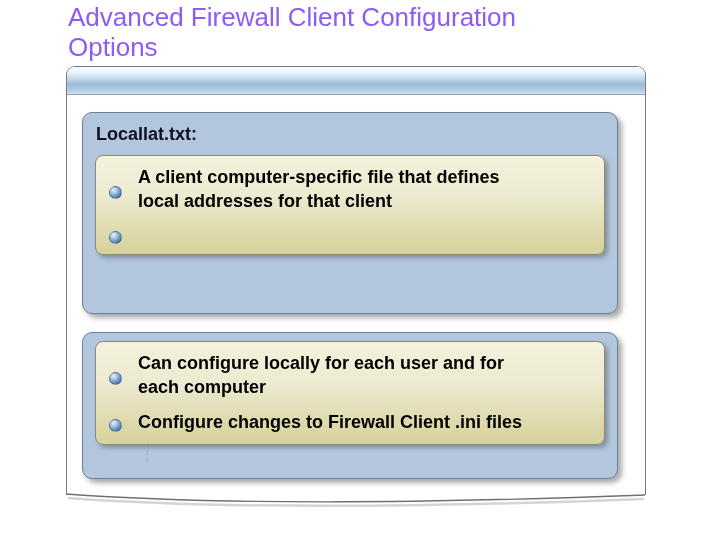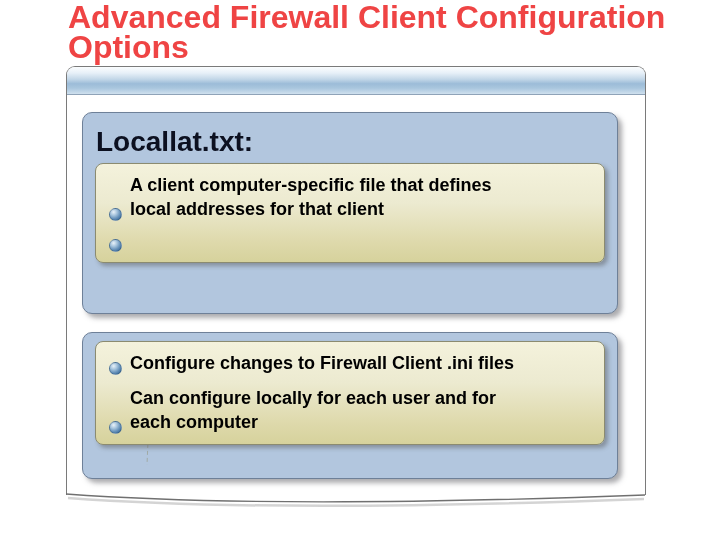--- a/index.html
+++ b/index.html
@@ -2,21 +2,21 @@
 <html><head>
 <meta charset="utf-8">
 <style>
   html,body{margin:0;padding:0;}
   body{
     width:720px;height:540px;background:#ffffff;position:relative;
     font-family:"Liberation Sans","DejaVu Sans",sans-serif;overflow:hidden;
   }
   .slide-title{
     position:absolute;left:68px;top:2px;width:610px;
-    font-size:32px;font-weight:bold;color:#ef4444;line-height:30px;
+    font-size:26px;font-weight:normal;color:#8b5cf6;line-height:30px;
     white-space:pre-line;letter-spacing:0px;
   }
   
   .window{
     position:absolute;left:66px;top:66px;width:578px;height:428px;
     background:#ffffff;
     border:1px solid #7a7a7a;border-bottom:none;
     border-radius:9px 9px 0 0;
   }
   .titlebar{
@@ -29,32 +29,32 @@
   
   .panel{
     position:absolute;left:15px;width:534px;
     background:#b2c6de;
     border:1px solid #6e8098;border-radius:10px;
     box-shadow:4px 4px 5px rgba(90,90,95,0.5);
   }
   .panel-1{top:45px;height:200px;}
   .panel-2{top:265px;height:145px;}
   .panel-header{
-    padding:16px 13px 0 13px;
-    font-size:28px;font-weight:bold;color:#0c1020;line-height:26px;
+    padding:8px 13px 0 13px;
+    font-size:18px;font-weight:bold;color:#0c1020;line-height:26px;
   }
   .content-box{
     position:relative;
     margin:8px 12px 0 12px;
     background:linear-gradient(to bottom,#f4f2dc 0%, #ecead0 40%, #ded9ab 80%, #d6d29c 100%);
     border:1px solid #8b8b70;border-radius:8px;
     box-shadow:3px 3px 4px rgba(80,80,80,0.45);
     padding:9px 12px 10px 13px;
   }
-  .bullet-row{display:flex;align-items:flex-end;}
+  .bullet-row{display:flex;align-items:center;gap:8px;}
   .bullet-row + .bullet-row{margin-top:11px;}
   .sphere{
     width:11px;height:11px;border-radius:50%;flex-shrink:0;
     margin:7px 8px 0 0;
     background:radial-gradient(circle at 33% 28%, #e9f2f9 0%, #a9c6de 30%, #6792ba 60%, #3c6c9b 85%, #305d88 100%);
     border:0.5px solid rgba(40,70,100,0.35);
   }
   .bullet-text{
     font-size:18px;font-weight:bold;color:#000;line-height:24px;
     white-space:pre-line;
@@ -86,26 +86,26 @@
   </div>
 
   <div class="panel panel-2">
     <svg class="decor-dashes" viewBox="0 0 534 145" xmlns="http://www.w3.org/2000/svg">
       <path d="M205,33 L66,84 L64,132" fill="none" stroke="#9aa08e" stroke-width="1" stroke-dasharray="4 3" opacity="0.7"></path>
       <path d="M205,33 L300,36" fill="none" stroke="#a8ac98" stroke-width="1" stroke-dasharray="4 3" opacity="0.5"></path>
     </svg>
     <div class="content-box">
       <div class="bullet-row">
         <span class="sphere"></span>
-        <span class="bullet-text">Configure changes to Firewall Client .ini files</span>
+        <span class="bullet-text">Can configure locally for each user and for
+each computer</span>
       </div>
       <div class="bullet-row">
         <span class="sphere"></span>
-        <span class="bullet-text">Can configure locally for each user and for
-each computer</span>
+        <span class="bullet-text">Configure changes to Firewall Client .ini files</span>
       </div>
     </div>
   </div>
 
   <svg class="bottom-curve" viewBox="0 0 580 22" xmlns="http://www.w3.org/2000/svg" preserveAspectRatio="none">
     <path d="M2,5 C150,16 340,15 578,6" fill="none" stroke="#c2c2c2" stroke-width="2.5" opacity="0.7"></path>
     <path d="M0,1 C150,12 340,11 579,2" fill="#ffffff" stroke="none"></path>
     <path d="M0,1 C150,12 340,11 579,2" fill="none" stroke="#707070" stroke-width="1.3"></path>
   </svg>
 

